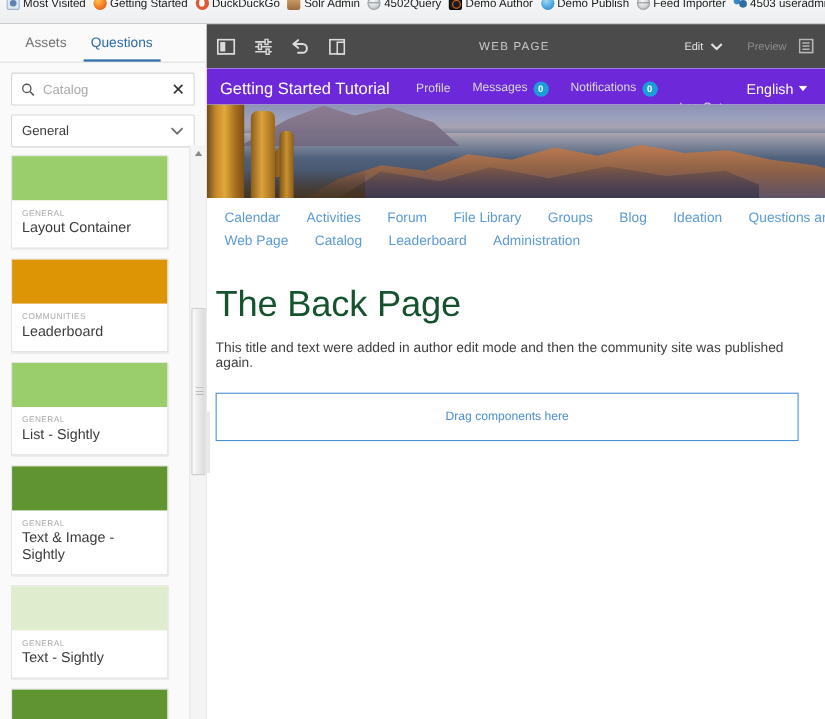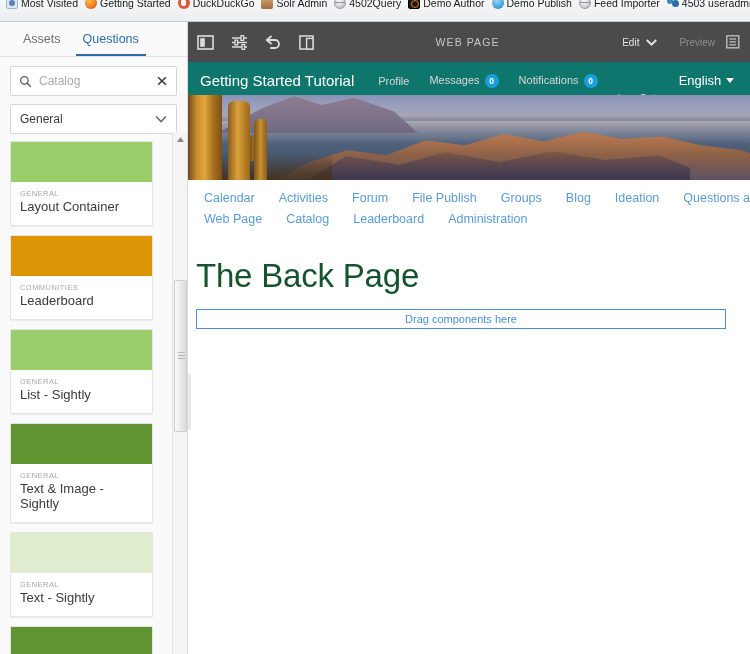--- a/index.html
+++ b/index.html
@@ -249,21 +249,21 @@
 
   
   #page-frame {
     position: absolute; left: 188px; top: 62px;
     width: 562px; height: 592px;
     background: #ffffff;
     overflow: hidden;
   }
   #site-header {
     height: 33px;
-    background: #0f766e;
+    background: #6d28d9;
     display: flex; align-items: center;
     padding: 4px 16px 0 12px;
     color: #f0f0f0;
   }
   #site-brand {
     font-size: 15px; color: #ffffff;
     margin-right: 24px; cursor: pointer;
     white-space: nowrap;
   }
   .hdr-link {
@@ -390,21 +390,21 @@
   #page-title {
     font-size: 33px; font-weight: normal;
     color: #14532d; margin: 0 0 14px 0;
     letter-spacing: -.2px;
   }
   #page-text {
     font-size: 12.5px; color: #3f3f3f;
     margin: 0 0 20px 0;
   }
   #dropzone {
-    height: 20px;
+    height: 44px;
     border: 1px solid #4a90d9;
     display: flex; align-items: center; justify-content: center;
     font-size: 11px; color: #4a8fd1;
     cursor: pointer;
     background: #fff;
   }
 
   
   #frame-edge {
     position: absolute; left: 188px; top: 374px;
@@ -636,35 +636,36 @@
     <div class="cactus-arm"></div>
     <div class="cactus-b"></div>
     <div class="cactus-c"></div>
   </div>
 
   <div id="site-nav">
     <div class="nav-row" id="nav-row-1">
         <span class="nav-link">Calendar</span>
         <span class="nav-link">Activities</span>
         <span class="nav-link">Forum</span>
-        <span class="nav-link">File Publish</span>
+        <span class="nav-link">File Library</span>
         <span class="nav-link">Groups</span>
         <span class="nav-link">Blog</span>
         <span class="nav-link">Ideation</span>
         <span class="nav-link">Questions and Answers</span>
       </div>
     <div class="nav-row" id="nav-row-2">
         <span class="nav-link">Web Page</span>
         <span class="nav-link">Catalog</span>
         <span class="nav-link">Leaderboard</span>
         <span class="nav-link">Administration</span>
       </div>
   </div>
 
   <div id="page-body">
     <h1 id="page-title">The Back Page</h1>
+    <p id="page-text">This title and text were added in author edit mode and then the community site was published again.</p>
     <div id="dropzone">
       <span>Drag components here</span>
     </div>
   </div>
 </div>
 
 <div id="frame-edge"></div>
 
 </body></html>

